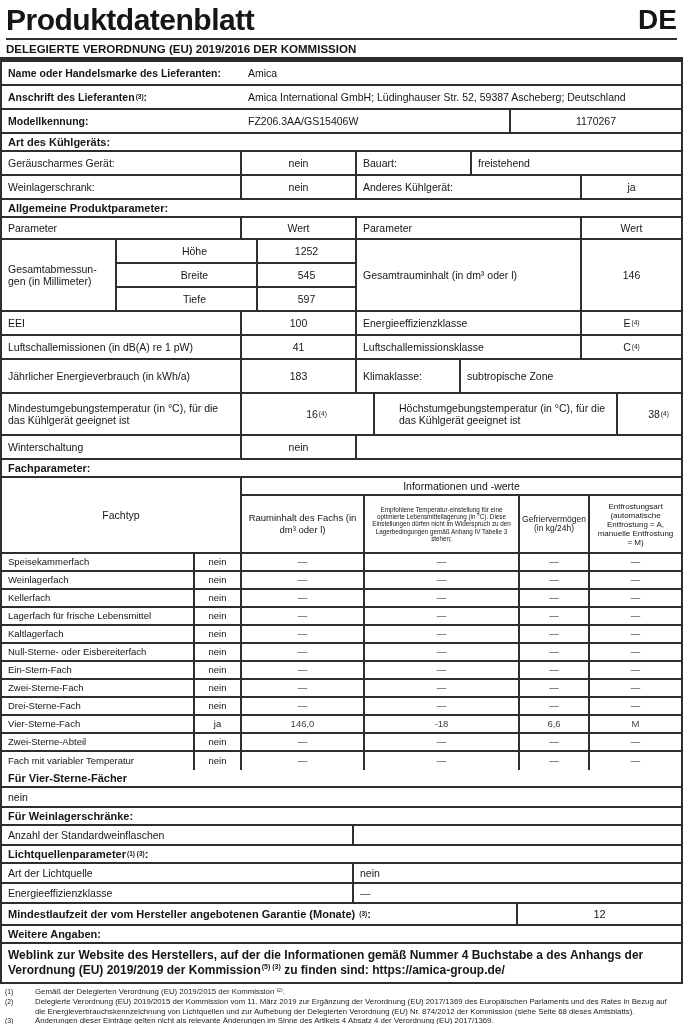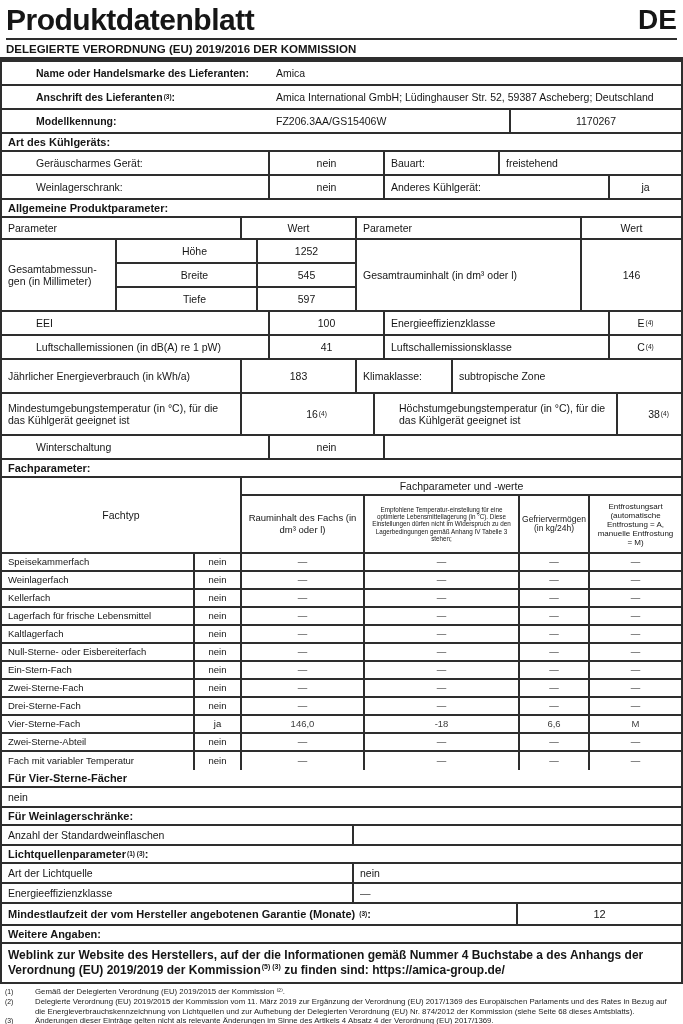--- a/index.html
+++ b/index.html
@@ -24,23 +24,23 @@
   .nob{border-right:none;}
   .bold{font-weight:bold;}
   .ctr{justify-content:center;text-align:center;}
   .section{font-weight:bold;font-size:11px;padding:2px 6px;border-bottom:2px solid #2e2e2e;min-height:16px;display:flex;align-items:center;}
   sup{font-size:6.5px;line-height:0;margin-left:1px;}
   
   .w-label{width:240px;}
   .w-val1{width:115px;}
   .w-blabel{width:115px;}
   .w-rlabel{width:225px;}
-  .w-klabel{width:96px;}
+  .w-klabel{width:104px;}
   .flex1{flex:1;}
-  .r24{min-height:24px;padding-left:28px;}
+  .r24{min-height:24px;}
   .r34{min-height:34px;}
   .r42{min-height:42px;gap:18px;}
   
   .w-dim1{width:115px;white-space:pre-line;}
   .dims-mid{width:240px;display:flex;flex-direction:column;border-right:2px solid #2e2e2e;}
   .dims-sub{display:flex;flex:1;border-bottom:2px solid #2e2e2e;padding-left:16px;}
   .dims-sub:last-child{border-bottom:none;}
   .dims-name{width:125px;border-right:2px solid #2e2e2e;display:flex;align-items:center;justify-content:center;font-size:10.5px;padding:2px 4px;min-height:22px;}
   .dims-val{flex:1;display:flex;align-items:center;justify-content:center;font-size:10.5px;padding:2px 4px;}
   
@@ -197,21 +197,21 @@
       <div class="cell w-label">Winterschaltung</div>
       <div class="cell w-val1 ctr">nein</div>
       <div class="cell flex1"></div>
     </div>
 
     <div class="section">Fachparameter:</div>
 
     <div class="row fach-head">
       <div class="cell fc-typehead">Fachtyp</div>
       <div class="fach-head-right">
-        <div class="fh-title">Fachparameter und -werte</div>
+        <div class="fh-title">Informationen und -werte</div>
         <div class="fh-cols">
           <div class="cell fc-vol">Rauminhalt des Fachs (in dm³ oder l)</div>
           <div class="cell fc-temp">Empfohlene Temperatur-einstellung für eine optimierte Lebensmittellagerung (in °C). Diese Einstellungen dürfen nicht im Widerspruch zu den Lagerbedingungen gemäß Anhang IV Tabelle 3 stehen;</div>
           <div class="cell fc-frz">Gefriervermögen (in kg/24h)</div>
           <div class="cell fc-def last">Entfrostungsart (automatische Entfrostung = A, manuelle Entfrostung = M)</div>
         </div>
       </div>
     </div>
 
     <div>

